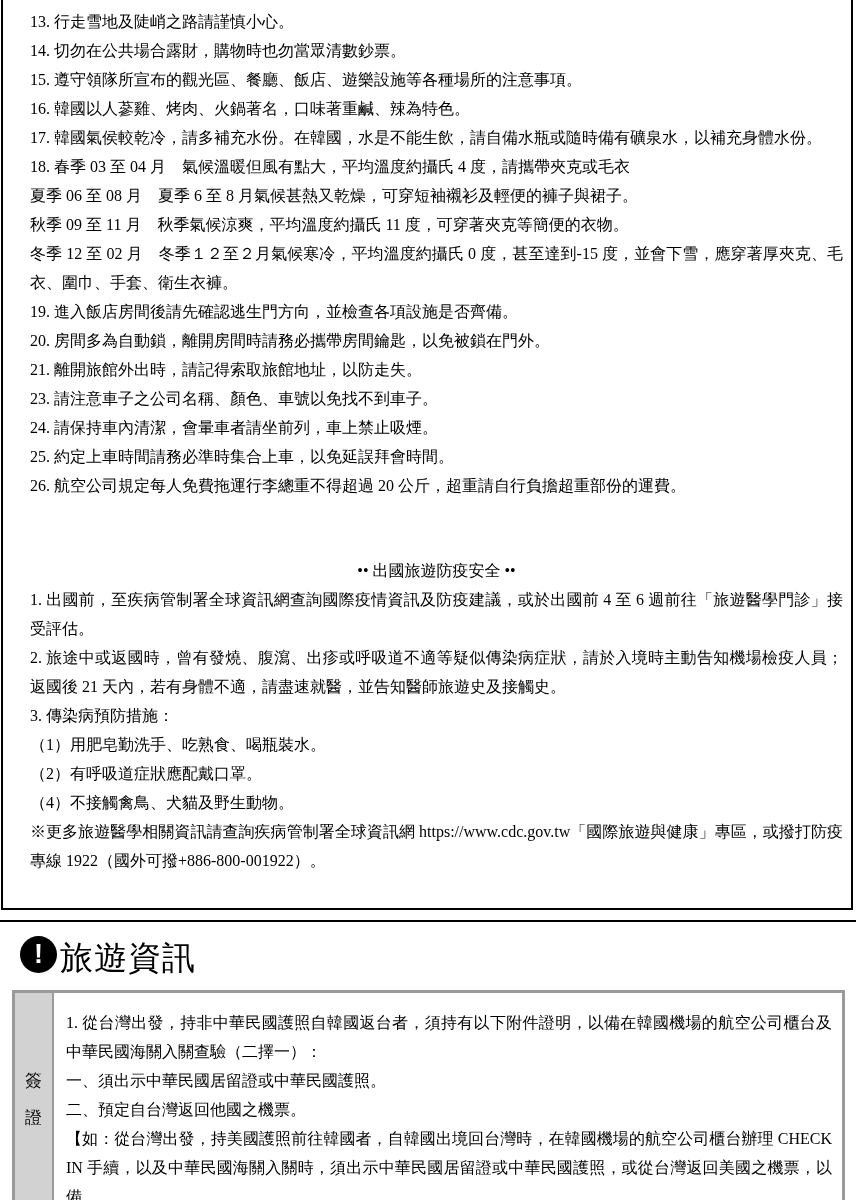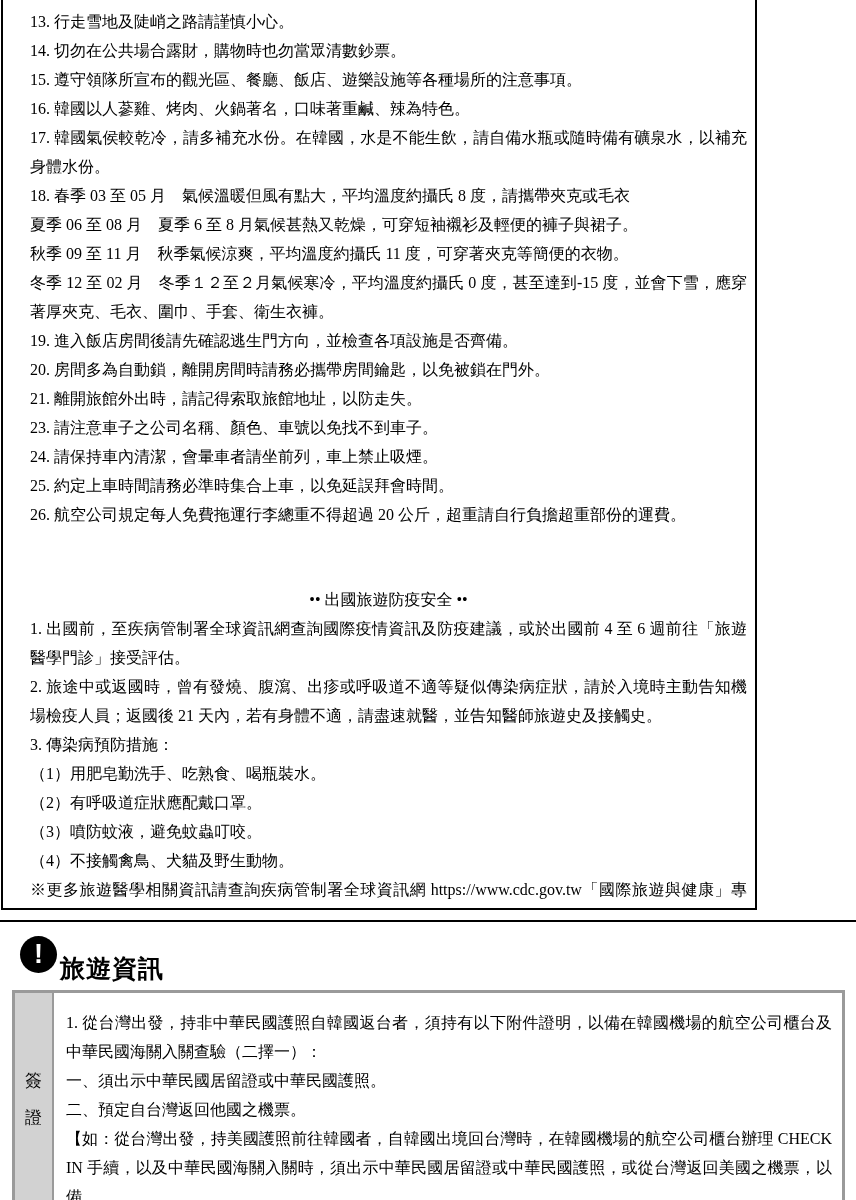--- a/index.html
+++ b/index.html
@@ -10,21 +10,21 @@
     position: relative;
     overflow: hidden;
     background: #ffffff;
     color: #000000;
     font-family: "Liberation Serif", "DejaVu Serif", serif;
   }
   .outer-box {
     position: absolute;
     left: 1px;
     top: 0;
-    width: 756px;
+    width: 852px;
     height: 910px;
     border-left: 2px solid #000;
     border-right: 2px solid #000;
     border-bottom: 2px solid #000;
     padding: 7px 8px 0 27px;
     overflow: hidden;
   }
   .line {
     margin: 0;
     font-size: 16px;
@@ -58,23 +58,23 @@
     display: flex;
     align-items: center;
     justify-content: center;
     font-family: "Liberation Sans", sans-serif;
     font-weight: bold;
     font-size: 27px;
     line-height: 1;
     flex: 0 0 auto;
   }
   .info-title {
-    font-size: 25px;
-    font-weight: bold;
-    margin: 16px 0 0 3px;
+    font-size: 33px;
+    font-weight: normal;
+    margin: 0 0 0 3px;
     letter-spacing: 1px;
   }
   .visa-table {
     position: absolute;
     left: 12px;
     top: 990px;
     width: 833px;
     height: 260px;
     border: 3px solid #9a9a9a;
     background: #fff;
@@ -100,41 +100,40 @@
 </head>
 <body>
 
 <div class="outer-box">
   <div>
       <p class="line">13. 行走雪地及陡峭之路請謹慎小心。</p>
       <p class="line">14. 切勿在公共場合露財，購物時也勿當眾清數鈔票。</p>
       <p class="line">15. 遵守領隊所宣布的觀光區、餐廳、飯店、遊樂設施等各種場所的注意事項。</p>
       <p class="line">16. 韓國以人蔘雞、烤肉、火鍋著名，口味著重鹹、辣為特色。</p>
       <p class="line">17. 韓國氣侯較乾冷，請多補充水份。在韓國，水是不能生飲，請自備水瓶或隨時備有礦泉水，以補充身體水份。</p>
-      <p class="line">18. 春季 03 至 05 月　氣候溫暖但風有點大，平均溫度約攝氏 8 度，請攜帶夾克或毛衣</p>
+      <p class="line">18. 春季 03 至 04 月　氣候溫暖但風有點大，平均溫度約攝氏 4 度，請攜帶夾克或毛衣</p>
       <p class="line">夏季 06 至 08 月　夏季 6 至 8 月氣候甚熱又乾燥，可穿短袖襯衫及輕便的褲子與裙子。</p>
       <p class="line">秋季 09 至 11 月　秋季氣候涼爽，平均溫度約攝氏 11 度，可穿著夾克等簡便的衣物。</p>
       <p class="line">冬季 12 至 02 月　冬季１２至２月氣候寒冷，平均溫度約攝氏 0 度，甚至達到-15 度，並會下雪，應穿著厚夾克、毛衣、圍巾、手套、衛生衣褲。</p>
       <p class="line">19. 進入飯店房間後請先確認逃生門方向，並檢查各項設施是否齊備。</p>
       <p class="line">20. 房間多為自動鎖，離開房間時請務必攜帶房間鑰匙，以免被鎖在門外。</p>
       <p class="line">21. 離開旅館外出時，請記得索取旅館地址，以防走失。</p>
       <p class="line">23. 請注意車子之公司名稱、顏色、車號以免找不到車子。</p>
       <p class="line">24. 請保持車內清潔，會暈車者請坐前列，車上禁止吸煙。</p>
       <p class="line">25. 約定上車時間請務必準時集合上車，以免延誤拜會時間。</p>
       <p class="line">26. 航空公司規定每人免費拖運行李總重不得超過 20 公斤，超重請自行負擔超重部份的運費。</p>
     </div>
   <div class="spacer"></div>
   <p class="line section-title">•• 出國旅遊防疫安全 ••</p>
   <div>
       <p class="line">1. 出國前，至疾病管制署全球資訊網查詢國際疫情資訊及防疫建議，或於出國前 4 至 6 週前往「旅遊醫學門診」接受評估。</p>
       <p class="line">2. 旅途中或返國時，曾有發燒、腹瀉、出疹或呼吸道不適等疑似傳染病症狀，請於入境時主動告知機場檢疫人員；返國後 21 天內，若有身體不適，請盡速就醫，並告知醫師旅遊史及接觸史。</p>
       <p class="line">3. 傳染病預防措施：</p>
       <p class="line">（1）用肥皂勤洗手、吃熟食、喝瓶裝水。</p>
       <p class="line">（2）有呼吸道症狀應配戴口罩。</p>
-      <p class="line">（3）噴防蚊液，避免蚊蟲叮咬。</p>
       <p class="line">（4）不接觸禽鳥、犬貓及野生動物。</p>
       <p class="line">※更多旅遊醫學相關資訊請查詢疾病管制署全球資訊網 https://www.cdc.gov.tw「國際旅遊與健康」專區，或撥打防疫專線 1922（國外可撥+886-800-001922）。</p>
     </div>
 </div>
 
 <div class="page-rule"></div>
 
 <div class="info-header">
   <span class="alert-icon">
     <span>!</span>

